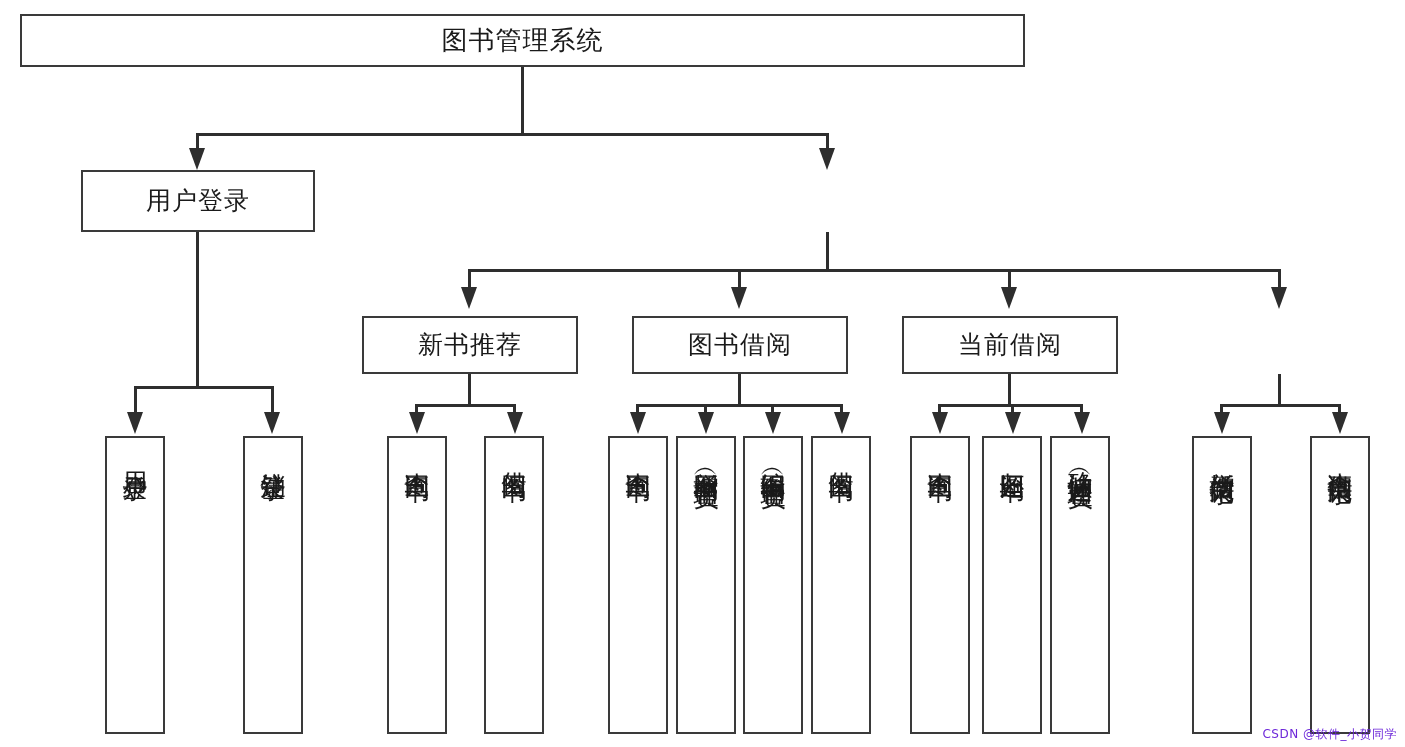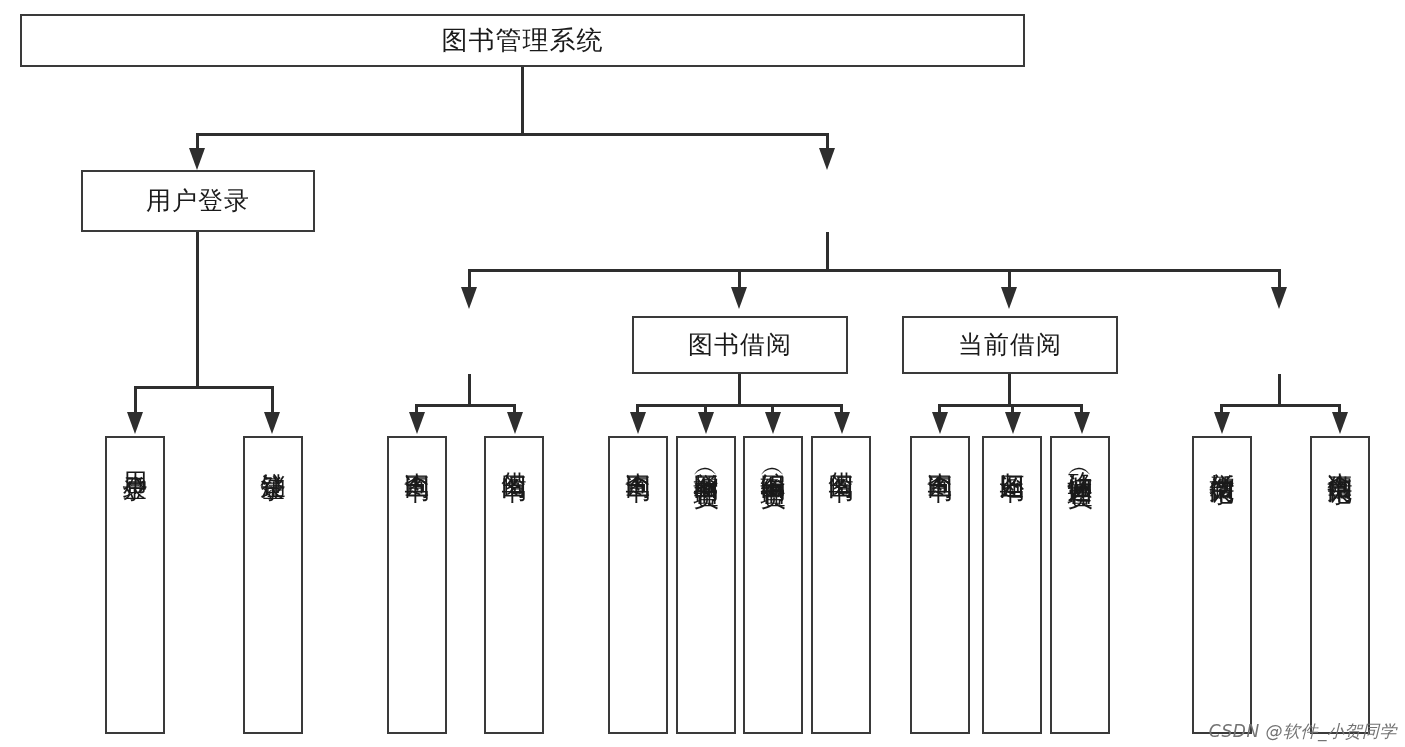--- a/index.html
+++ b/index.html
@@ -72,26 +72,25 @@
     border-left: 8px solid transparent;
     border-right: 8px solid transparent;
     border-top: 22px solid #2e2e2e;
     z-index: 2;
   }
   
   #watermark {
     position: absolute;
     right: 8px;
     bottom: 4px;
-    font-size: 17px;
-    color: #737373;
+    font-size: 12px;
+    color: #6d28d9;
     letter-spacing: 0.5px;
     white-space: nowrap;
     z-index: 5;
-    font-style: italic;
   }
 </style>
 </head>
 <body>
 
 <div id="canvas">
 
   <div class="node root horizontal" style="left:20px; top:14px; width:1005px; height:53px;">
     <span class="label">图书管理系统</span>
   </div>
@@ -120,20 +119,23 @@
   <div class="edge h" style="left:468px; top:269px; width:812px;"></div>
   <div class="edge v" style="left:468px; top:269px; height:20px;"></div>
   <div class="arrow" style="left:461px; top:287px;"></div>
   <div class="edge v" style="left:738px; top:269px; height:20px;"></div>
   <div class="arrow" style="left:731px; top:287px;"></div>
   <div class="edge v" style="left:1008px; top:269px; height:20px;"></div>
   <div class="arrow" style="left:1001px; top:287px;"></div>
   <div class="edge v" style="left:1278px; top:269px; height:20px;"></div>
   <div class="arrow" style="left:1271px; top:287px;"></div>
 
+  <div class="node horizontal" style="left:362px; top:316px; width:216px; height:58px;">
+    <span class="label">新书推荐</span>
+  </div>
   <div class="node horizontal" style="left:632px; top:316px; width:216px; height:58px;">
     <span class="label">图书借阅</span>
   </div>
   <div class="node horizontal" style="left:902px; top:316px; width:216px; height:58px;">
     <span class="label">当前借阅</span>
   </div>
 
   <div class="edge v" style="left:468px; top:374px; height:32px;"></div>
   <div class="edge h" style="left:415px; top:404px; width:101px;"></div>
   <div class="edge v" style="left:415px; top:404px; height:10px;"></div>

